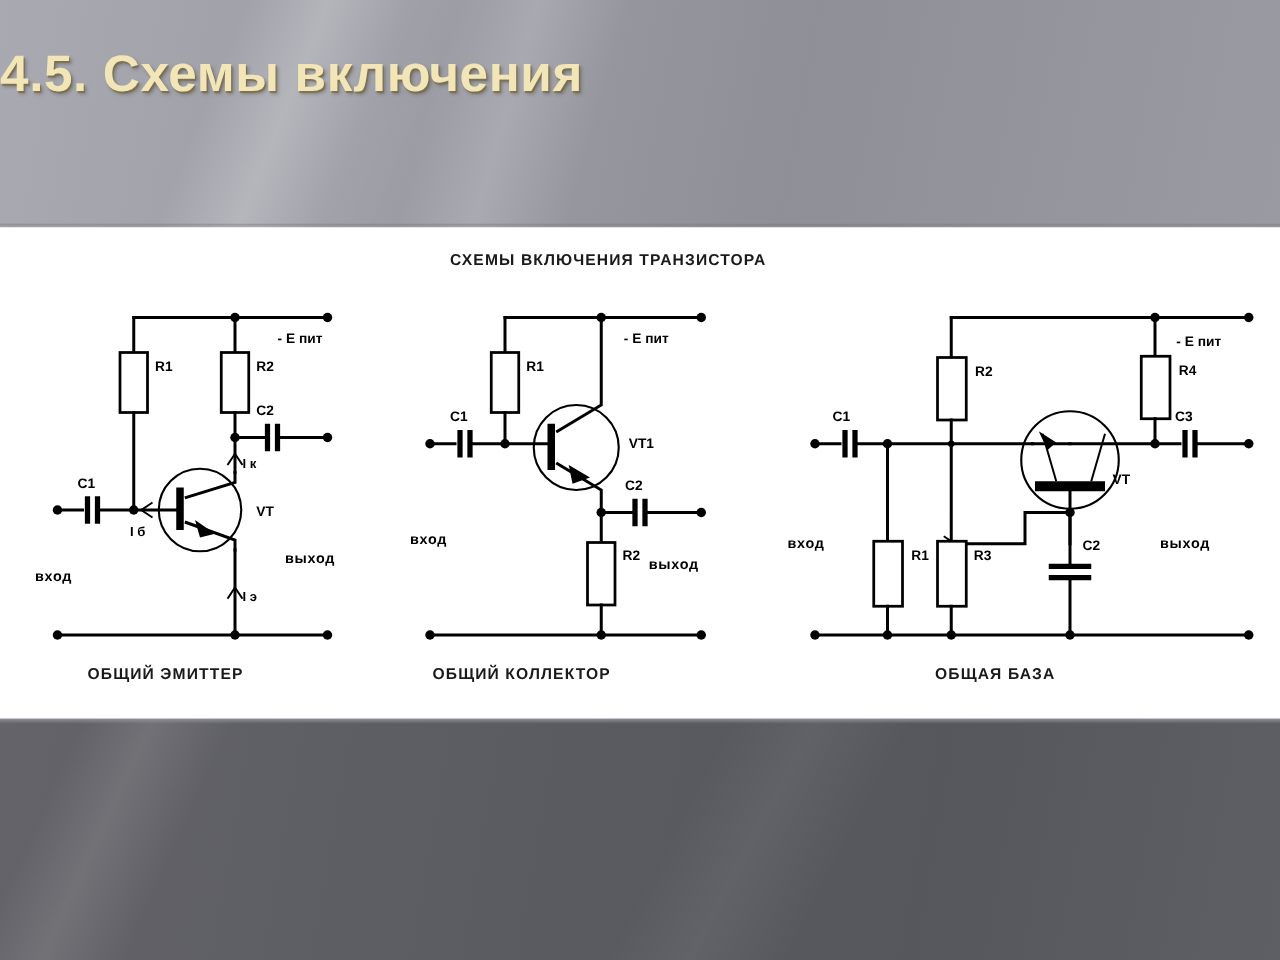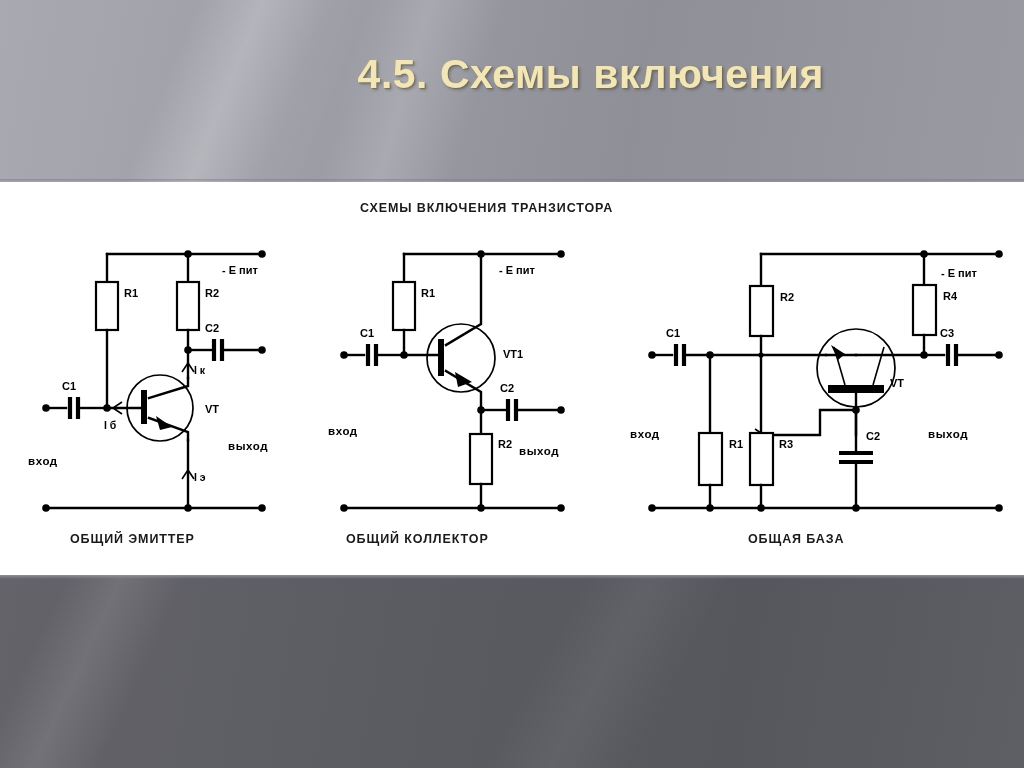--- a/index.html
+++ b/index.html
@@ -37,30 +37,29 @@
     position: absolute;
     left: 0; right: 0; bottom: 0;
     height: 3px;
     background: linear-gradient(to bottom, rgba(120,120,130,0.55), rgba(255,255,255,0.0));
   }
 
   .slide-title {
     position: absolute;
     left: 0; top: 36px;
     width: 824px;
-    text-align: right;
+    text-align: left;
     font-size: 41px;
     font-weight: bold;
     letter-spacing: 0.5px;
     color: #f2e6b8;
     text-shadow:
       1px 1px 0 rgba(120,105,55,0.65),
       2px 2px 3px rgba(60,55,35,0.40);
     white-space: nowrap;
-    margin-top: 15px;
   }
 
   
   .panel-white {
     position: absolute;
     left: 0; top: 182px;
     width: 1024px; height: 393px;
     background: #ffffff;
   }
 

